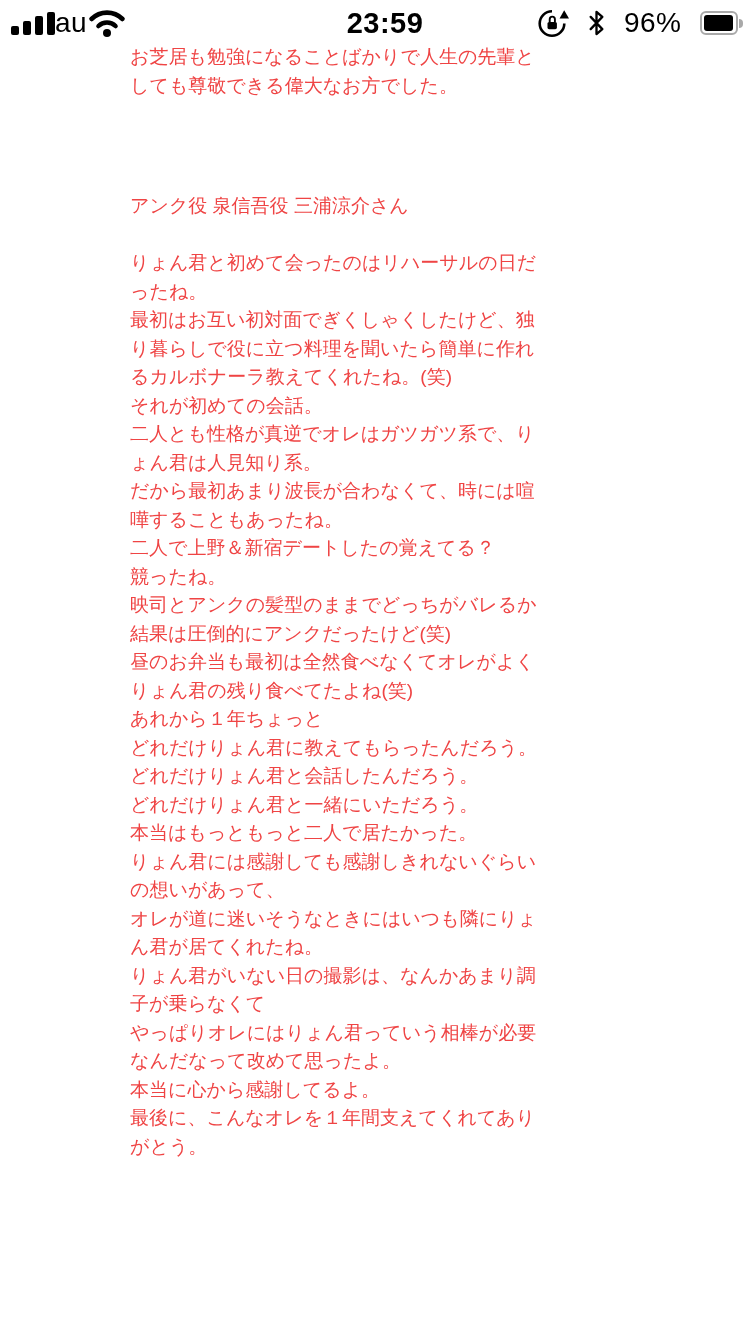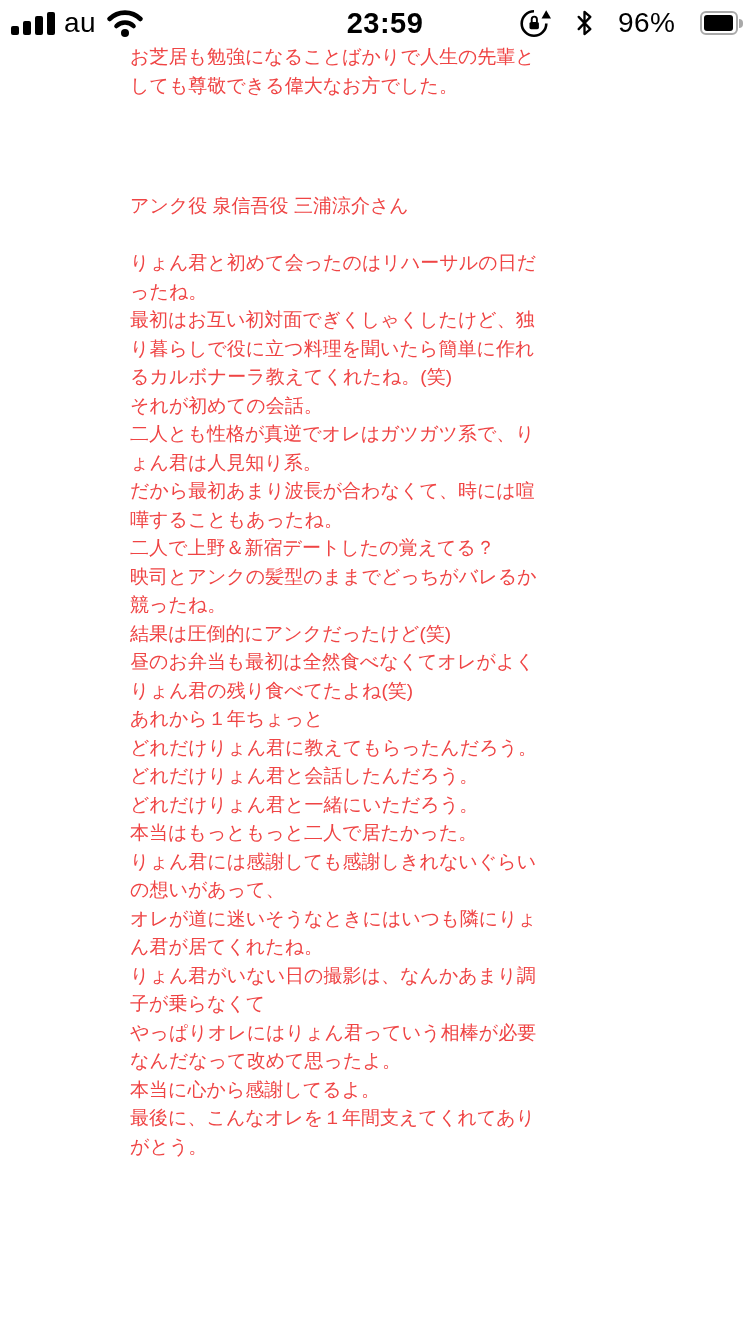--- a/index.html
+++ b/index.html
@@ -28,21 +28,20 @@
     height: 46px;
     background: #ffffff;
     color: #000000;
   }
   .sb-left {
     position: absolute;
     left: 11px; top: 0;
     height: 46px;
     display: flex;
     align-items: center;
-    gap: 9px;
   }
   .signal {
     display: flex;
     align-items: flex-end;
     gap: 4px;
     height: 24px;
     padding-bottom: 1px;
   }
   .signal i {
     display: block;
@@ -71,21 +70,21 @@
     font-weight: 600;
     letter-spacing: 0.5px;
     margin-left: 20px;
   }
   .sb-right {
     position: absolute;
     right: 7px; top: 0;
     height: 46px;
     display: flex;
     align-items: center;
-    gap: 24px;
+    gap: 18px;
   }
   .batt-pct {
     font-size: 28px;
     letter-spacing: 0.5px;
   }
   .battery {
     display: flex;
     align-items: center;
   }
   .batt-body {
@@ -184,22 +183,22 @@
         <div class="tl">ったね。</div>
         <div class="tl">最初はお互い初対面でぎくしゃくしたけど、独</div>
         <div class="tl">り暮らしで役に立つ料理を聞いたら簡単に作れ</div>
         <div class="tl">るカルボナーラ教えてくれたね。(笑)</div>
         <div class="tl">それが初めての会話。</div>
         <div class="tl">二人とも性格が真逆でオレはガツガツ系で、り</div>
         <div class="tl">ょん君は人見知り系。</div>
         <div class="tl">だから最初あまり波長が合わなくて、時には喧</div>
         <div class="tl">嘩することもあったね。</div>
         <div class="tl">二人で上野＆新宿デートしたの覚えてる？</div>
+        <div class="tl">競ったね。</div>
         <div class="tl">映司とアンクの髪型のままでどっちがバレるか</div>
-        <div class="tl">競ったね。</div>
         <div class="tl">結果は圧倒的にアンクだったけど(笑)</div>
         <div class="tl">昼のお弁当も最初は全然食べなくてオレがよく</div>
         <div class="tl">りょん君の残り食べてたよね(笑)</div>
         <div class="tl">あれから１年ちょっと</div>
         <div class="tl">どれだけりょん君に教えてもらったんだろう。</div>
         <div class="tl">どれだけりょん君と会話したんだろう。</div>
         <div class="tl">どれだけりょん君と一緒にいただろう。</div>
         <div class="tl">本当はもっともっと二人で居たかった。</div>
         <div class="tl">りょん君には感謝しても感謝しきれないぐらい</div>
         <div class="tl">の想いがあって、</div>

